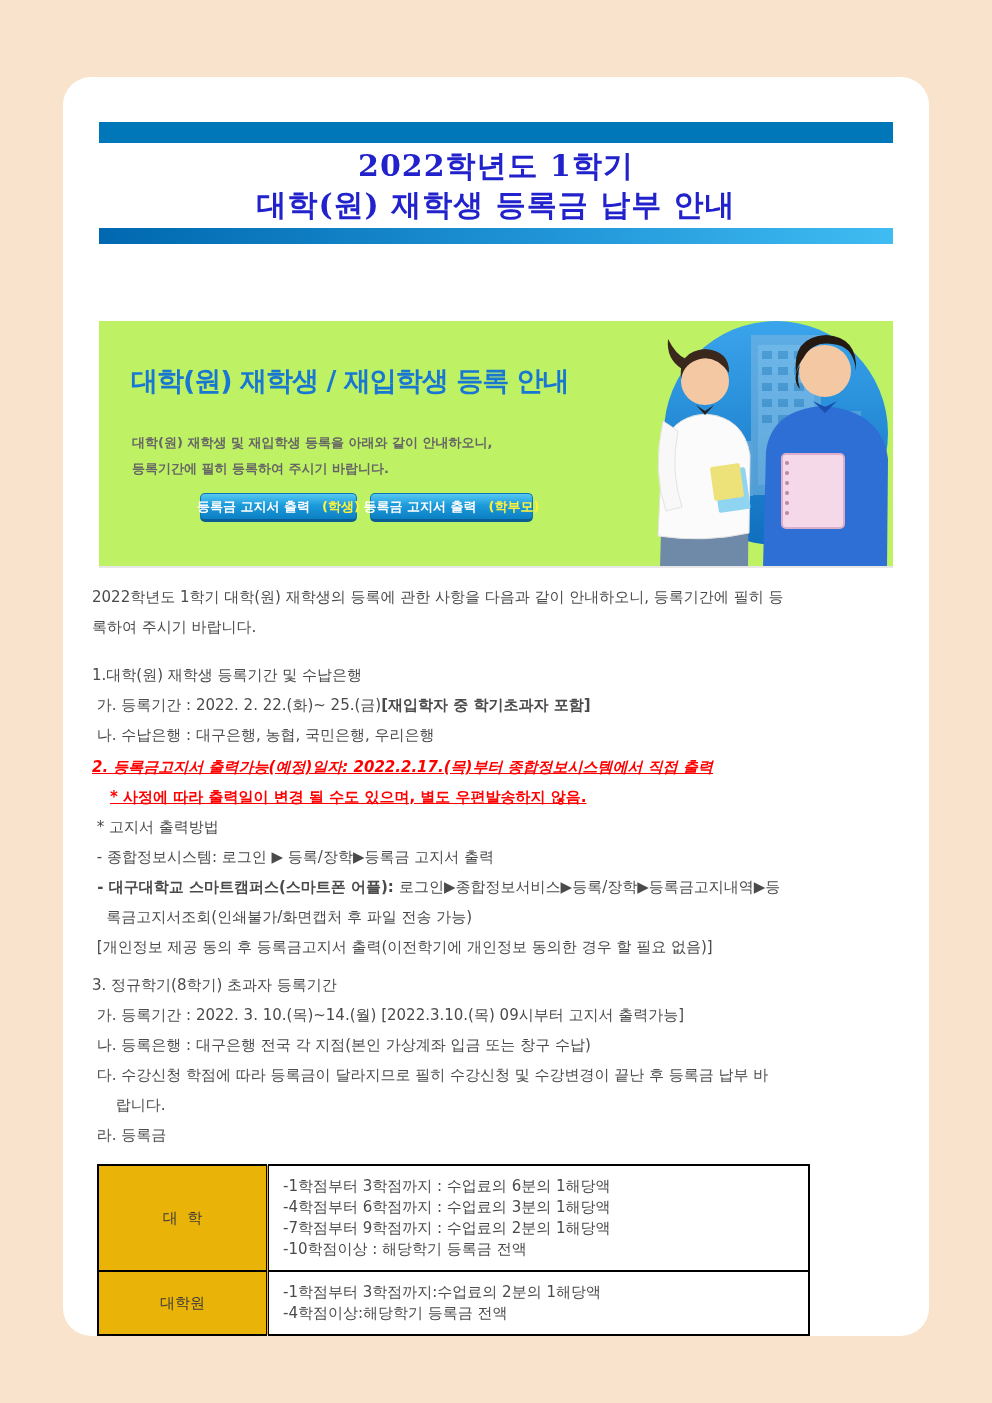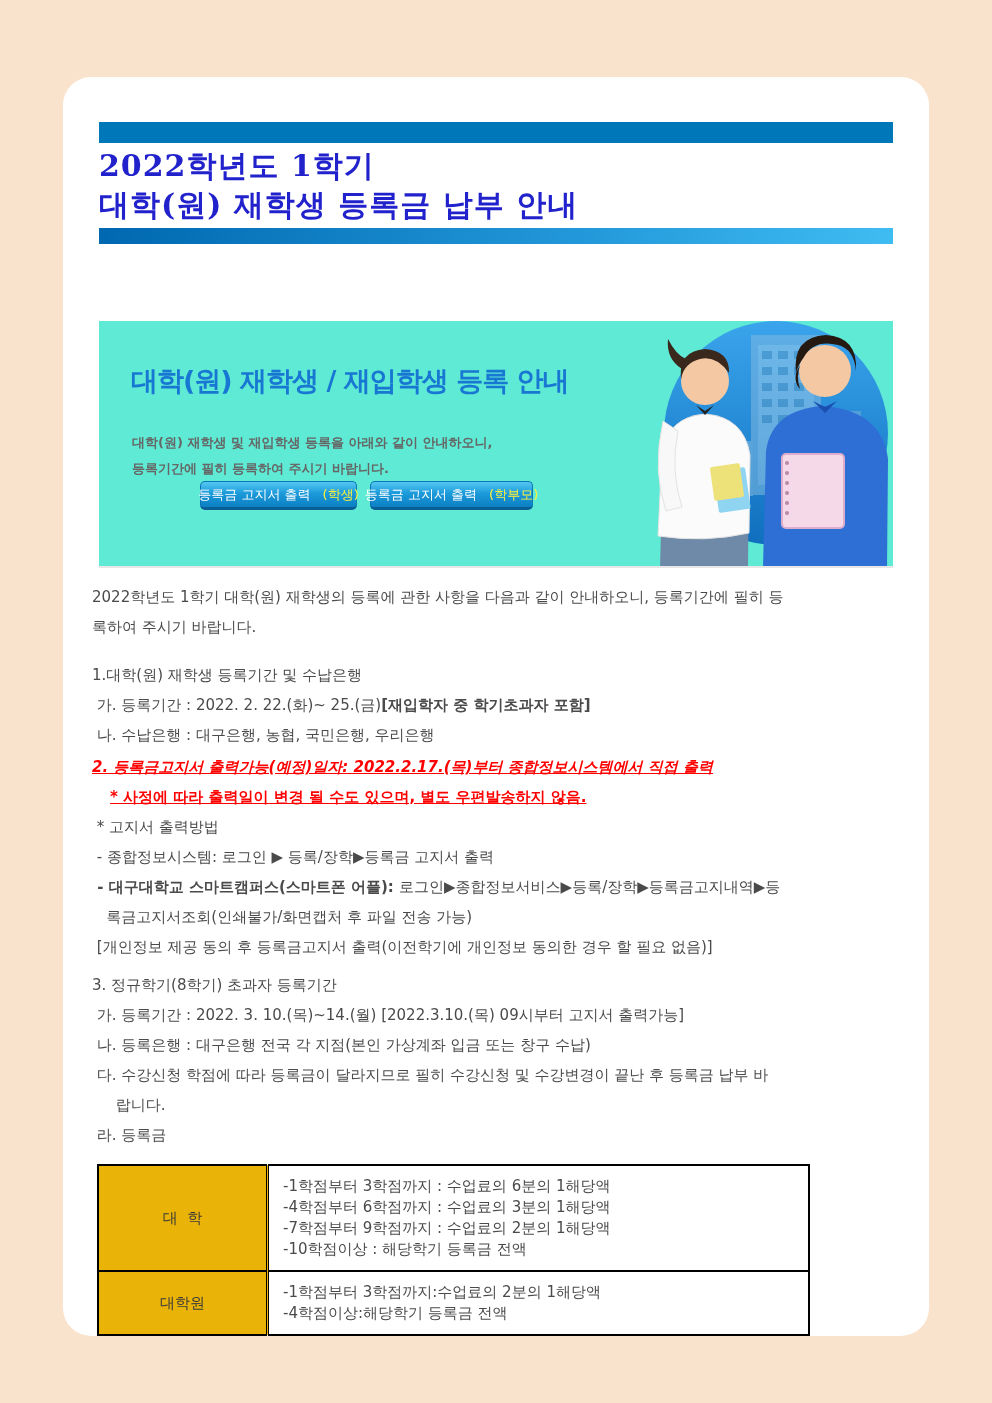--- a/index.html
+++ b/index.html
@@ -10,41 +10,41 @@
     position:relative;overflow:hidden;
   }
   .page{
     position:absolute;left:63px;top:77px;
     width:866px;height:1259px;
     background:#FFFFFF;border-radius:28px;
   }
   
   .header{margin:45px 36px 0 36px;}
   .bar-top{height:21px;background:#0077B8;}
-  .hd-title{text-align:left;padding:3px 0 2px 0;}
+  .hd-title{text-align:center;padding:3px 0 2px 0;}
   .hd-title div{
     font-family:"DejaVu Serif","Liberation Serif",serif;
     font-size:30px;font-weight:700;color:#2222CC;
     line-height:39px;letter-spacing:1px;white-space:pre;
   }
   .bar-bottom{height:16px;background:linear-gradient(90deg,#0068B0 0%,#1F93D6 55%,#3FBCF2 100%);margin-top:2px;}
   
-  .banner{position:relative;margin:77px 36px 0 36px;height:247px;background:#5eead4;}
+  .banner{position:relative;margin:77px 36px 0 36px;height:247px;background:#bef264;}
   .photo{position:absolute;right:-5px;top:0;width:290px;height:247px;}
   .b-title{
     position:absolute;left:32px;top:42px;
     font-size:27px;font-weight:700;color:#1877D2;letter-spacing:-1px;white-space:pre;
   }
   .b-sub{position:absolute;left:33px;top:109px;}
   .b-sub div{font-size:13px;font-weight:700;color:#666;line-height:26px;white-space:pre;}
   .b-btn{
-    position:absolute;top:160px;height:29px;
+    position:absolute;top:172px;height:29px;
     background:linear-gradient(180deg,#56C8F2 0%,#1B9ADA 45%,#0C80C4 100%);
     border:1px solid #0A74B4;border-bottom:3px solid #0A5E94;border-radius:5px;
-    color:#FFFFFF;font-weight:400;font-size:13px;
+    color:#FFFFFF;font-weight:700;font-size:13px;
     display:flex;align-items:center;justify-content:center;
     box-sizing:border-box;cursor:pointer;white-space:pre;
   }
   .btn-student{left:101px;width:157px;}
   .btn-parent{left:271px;width:163px;}
   .b-btn .suffix{color:#FFF23C;margin-left:12px;}
   .b-underline{position:absolute;left:0;right:0;bottom:0;height:2px;background:#E7E7E7;}
   
   .content{padding:14px 29px 0 29px;font-size:15px;color:#4A4A4A;}
   .line{line-height:30px;white-space:pre-wrap;}

